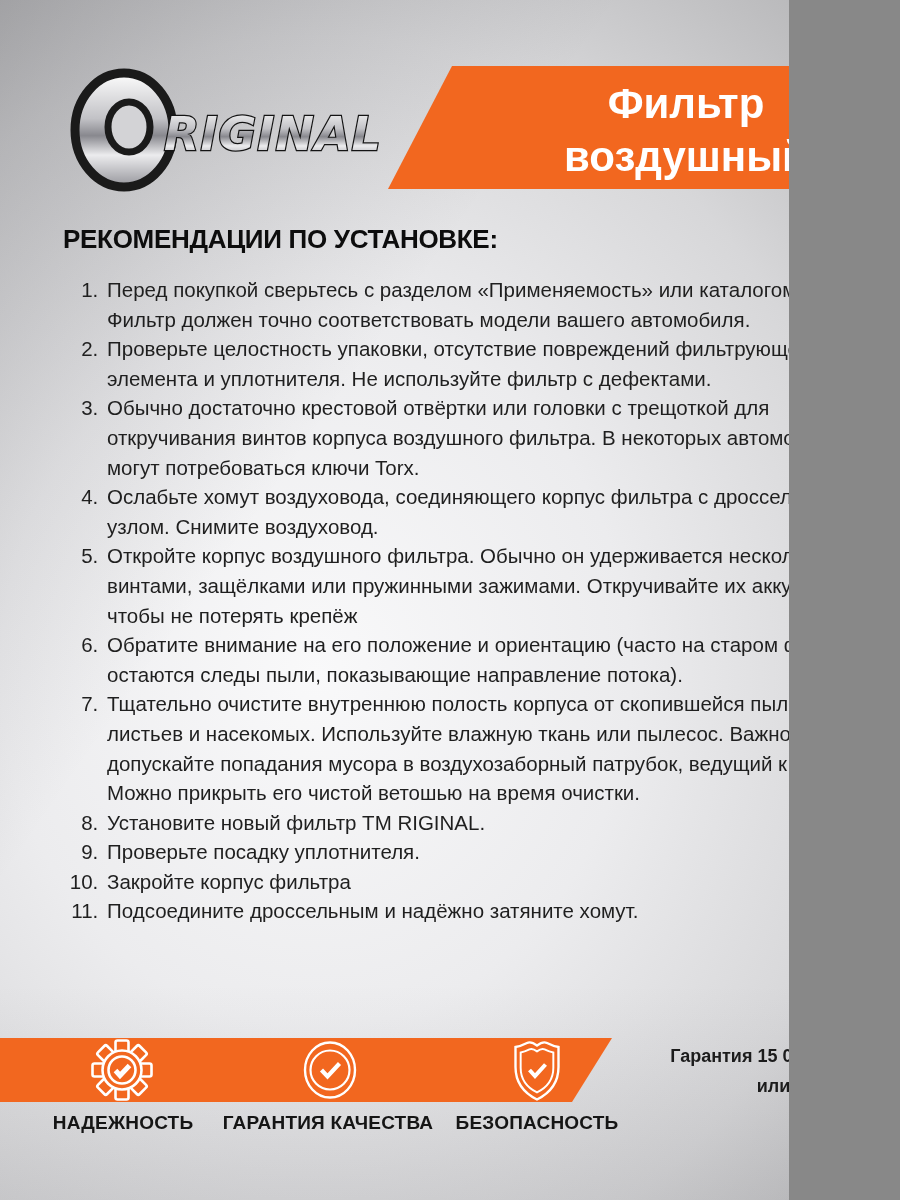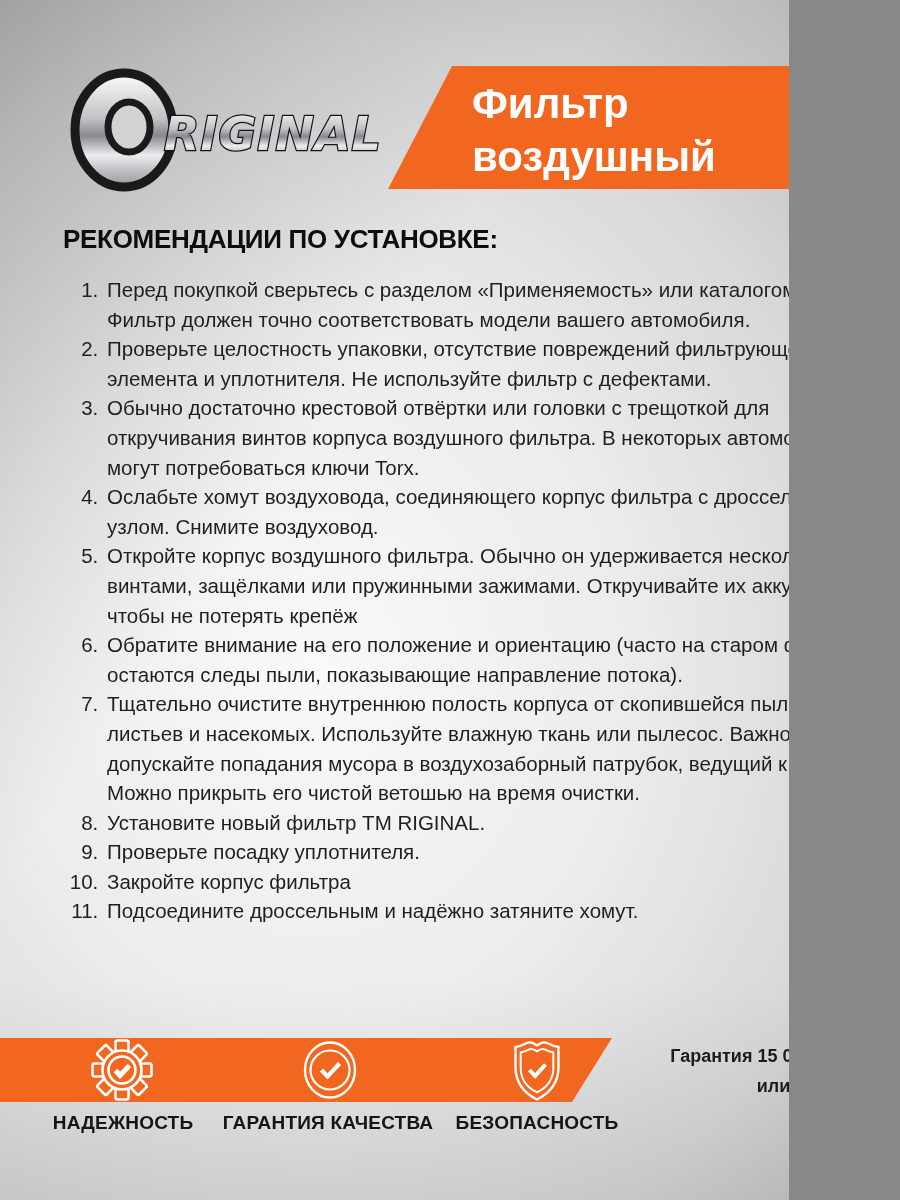--- a/index.html
+++ b/index.html
@@ -10,20 +10,21 @@
       linear-gradient(125deg, rgba(55,55,60,0.26) 0%, rgba(55,55,60,0) 38%),
       linear-gradient(to top, rgba(55,55,60,0.10) 0%, rgba(55,55,60,0) 18%),
       radial-gradient(105% 78% at 40% 56%, #f9f9fa 0%, #ececee 38%, #d7d7d9 68%, #b0b0b2 100%);
   }
   
   .logo{position:absolute;top:50px;left:66px;}
   .banner{
     position:absolute;top:66px;left:0;width:900px;height:123px;
     background:var(--accent,#f2671f);
     clip-path:polygon(452px 0, 900px 0, 900px 123px, 388px 123px);
+    text-align:center;
   }
   .banner-title{
     margin:11px 0 0 472px;font-size:42px;line-height:53px;font-weight:bold;color:#ffffff;
   }
   
   .heading{
     position:absolute;top:224px;left:63px;margin:0;
     font-size:26px;font-weight:bold;letter-spacing:-0.3px;color:#0d0d0d;
   }
   .rec-list{

